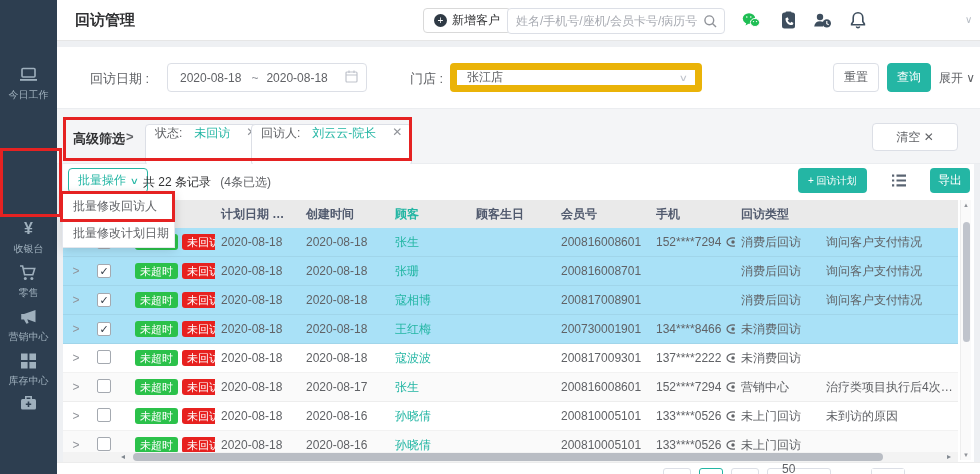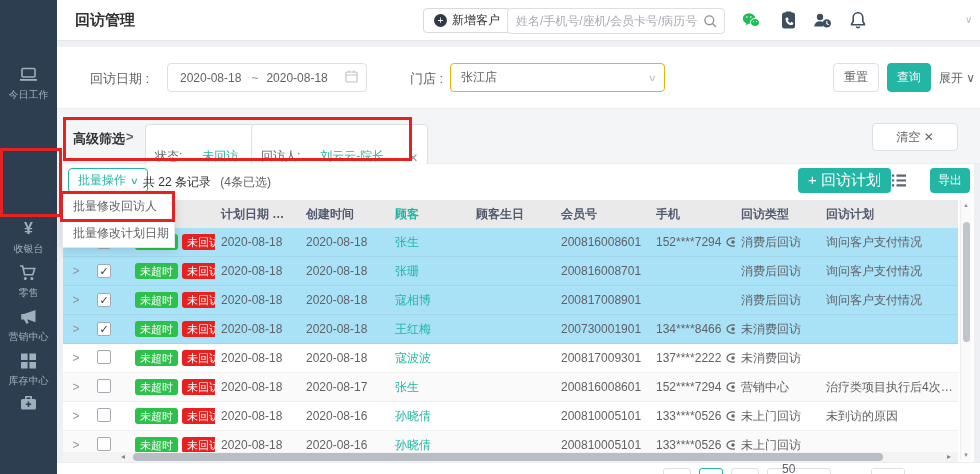--- a/index.html
+++ b/index.html
@@ -28,43 +28,43 @@
   .top-ico { position:absolute; top:11px; width:20px; height:19px; cursor:pointer; }
   .top-chevron { position:absolute; left:908px; top:14px; color:#b6bcc4; font-size:10px; cursor:pointer; }
 
   
   .filter-card { position:absolute; left:57px; top:47px; width:923px; height:61px; background:#fff; }
   .f-label { position:absolute; top:23px; font-size:13px; color:#606266; }
   .date-box { position:absolute; left:110px; top:16px; width:200px; height:29px; border:1px solid #dcdfe6; border-radius:4px; background:#fff; display:flex; align-items:center; font-size:12px; color:#606266; cursor:pointer; }
   .date-box .dv { flex:0 0 auto; padding:0 6px 0 12px; }
   .date-box .sep { color:#909399; padding:0 4px; }
   .date-box .cal { margin-left:auto; margin-right:8px; }
-  .store-box { position:absolute; left:393px; top:16px; width:215px; height:29px; border:1px solid #eab308; border-radius:4px; background:#fff; display:flex; align-items:center; font-size:12px; color:#606266; cursor:pointer;gap:36px; }
+  .store-box { position:absolute; left:393px; top:16px; width:252px; height:29px; border:7px solid #eab308; border-radius:4px; background:#fff; display:flex; align-items:center; font-size:12px; color:#606266; cursor:pointer;gap:36px; }
   .store-box .sv { padding-left:10px; }
   .caret { margin-left:auto; margin-right:8px; color:#c0c4cc; font-size:9px; transform:scaleX(1.4); }
   .reset-btn { position:absolute; left:776px; top:16px; width:46px; height:29px; background:#fff; border:1px solid #dcdfe6; border-radius:4px; font-size:12px; color:#606266; cursor:pointer; font-family:inherit; }
   .query-btn { position:absolute; left:830px; top:16px; width:44px; height:29px; background:#24b6a4; border:1px solid #24b6a4; border-radius:4px; font-size:12px; color:#fff; cursor:pointer; font-family:inherit; }
   .expand-link { position:absolute; left:882px; top:23px; font-size:12px; color:#606266; cursor:pointer; }
 
   
   .adv { position:absolute; left:57px; top:108px; width:923px; height:56px; background:#f4f5f7; border-top:1px solid #ebedf0; border-bottom:1px solid #ebedf0; }
   .adv-label { position:absolute; left:16px; top:21px; font-size:13px; font-weight:bold; color:#303133; cursor:pointer; }
   .adv-gt { position:absolute; left:69px; top:20px; font-size:13px; color:#606266; font-weight:bold; }
-  .tag { position:absolute; top:15px; height:42px; background:#fff; border:1px solid #dcdfe6; border-radius:4px; display:flex; align-items:flex-end; padding:0 9px; font-size:12px; color:#606266; gap:20px; }
+  .tag { position:absolute; top:15px; height:42px; background:#fff; border:1px solid #dcdfe6; border-radius:4px; display:flex; align-items:flex-start; padding:0 9px; font-size:12px; color:#606266; gap:12px; }
   .tag .tv { color:#24b6a4; }
   .tag .tx { color:#909399; margin-left:4px; cursor:pointer; }
   .clear-btn { position:absolute; left:815px; top:14px; width:86px; height:28px; background:#fff; border:1px solid #dcdfe6; border-radius:4px; font-size:12px; color:#606266; cursor:pointer; font-family:inherit; }
 
   
   .card { position:absolute; left:63px; top:164px; width:911px; height:310px; background:#fff; }
   .batch-btn { position:absolute; left:5px; top:4px; height:25px; padding:0 9px; background:#fff; border:1px solid #24b6a4; border-radius:4px; font-size:12px; color:#24b6a4; cursor:pointer; display:flex; align-items:center; gap:5px; font-family:inherit; }
   .batch-btn .caret { margin:0; color:#24b6a4; }
   .count-text { position:absolute; left:80px; top:10px; font-size:12px; color:#303133; }
   .count-text .sel-part { color:#606266; margin-left:6px; }
-  .plan-btn { position:absolute; left:735px; top:4px; height:25px; padding:0 10px; background:#24b6a4; border:none; border-radius:4px; font-size:15px; color:#fff; cursor:pointer; font-family:inherit; }
+  .plan-btn { position:absolute; left:735px; top:4px; height:25px; padding:0 10px; background:#24b6a4; border:none; border-radius:4px; font-size:10px; color:#fff; cursor:pointer; font-family:inherit; }
   .list-ico { position:absolute; left:827px; top:8px; cursor:pointer; }
   .export-btn { position:absolute; left:867px; top:4px; width:40px; height:25px; background:#24b6a4; border:none; border-radius:4px; font-size:12px; color:#fff; cursor:pointer; font-family:inherit; }
 
   .thead { position:absolute; left:0; top:36px; width:895px; height:28px; display:flex; background:#eaeaea; }
   .thead .cell { font-size:12px; font-weight:bold; color:#515a6e; line-height:28px; white-space:nowrap; overflow:hidden; }
   .tbody { position:absolute; left:0; top:64px; width:895px; }
   .trow { display:flex; height:29px; align-items:center; background:#fff; border-bottom:1px solid rgba(0,0,0,0.05); }
   .trow.sel { background:#a9e1f7; }
   .trow.stripe { background:#fafafa; }
   .cell { flex:0 0 auto; padding-left:6px; font-size:12px; color:#606266; white-space:nowrap; overflow:hidden; }
@@ -264,21 +264,20 @@
         <div class="cell c0" style="width: 26px;"></div>
         <div class="cell c1" style="width: 28px;"></div>
         <div class="cell c2" style="width: 98px;"></div>
         <div class="cell c3" style="width: 85px;">计划日期 …</div>
         <div class="cell c4" style="width: 85px;">创建时间</div>
         <div class="cell c5" style="width: 85px;">顾客</div>
         <div class="cell c6" style="width: 85px;">顾客生日</div>
         <div class="cell c7" style="width: 95px;">会员号</div>
         <div class="cell c8" style="width: 85px;">手机</div>
         <div class="cell c9" style="width: 85px;">回访类型</div>
-        <div class="cell c10" style="width: 138px;">回访计划</div>
       </div>
     <div class="tbody">
         <div class="trow sel">
           <div class="cell c0" style="width: 26px;">&gt;</div>
           <div class="cell c1" style="width: 28px;"><span class="cbox">✓</span></div>
           <div class="cell c2" style="width: 98px;"><span class="badge ok">未超时</span><span class="badge warn">未回访</span></div>
           <div class="cell c3" style="width: 85px;">2020-08-18</div>
           <div class="cell c4" style="width: 85px;">2020-08-18</div>
           <div class="cell c5" style="width: 85px;">张生</div>
           <div class="cell c6" style="width: 85px;"></div>

